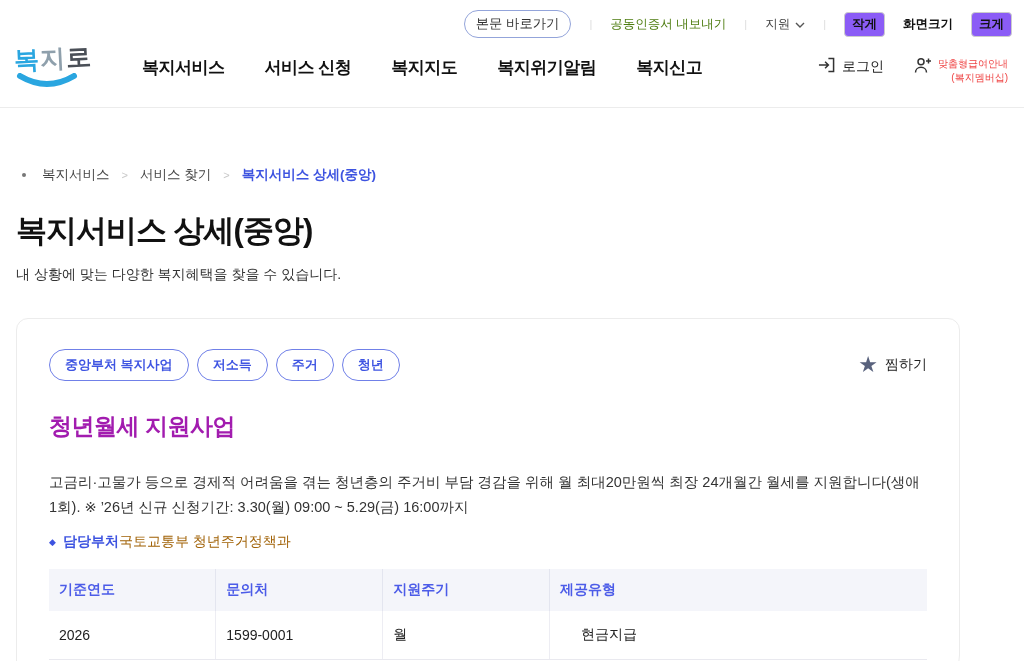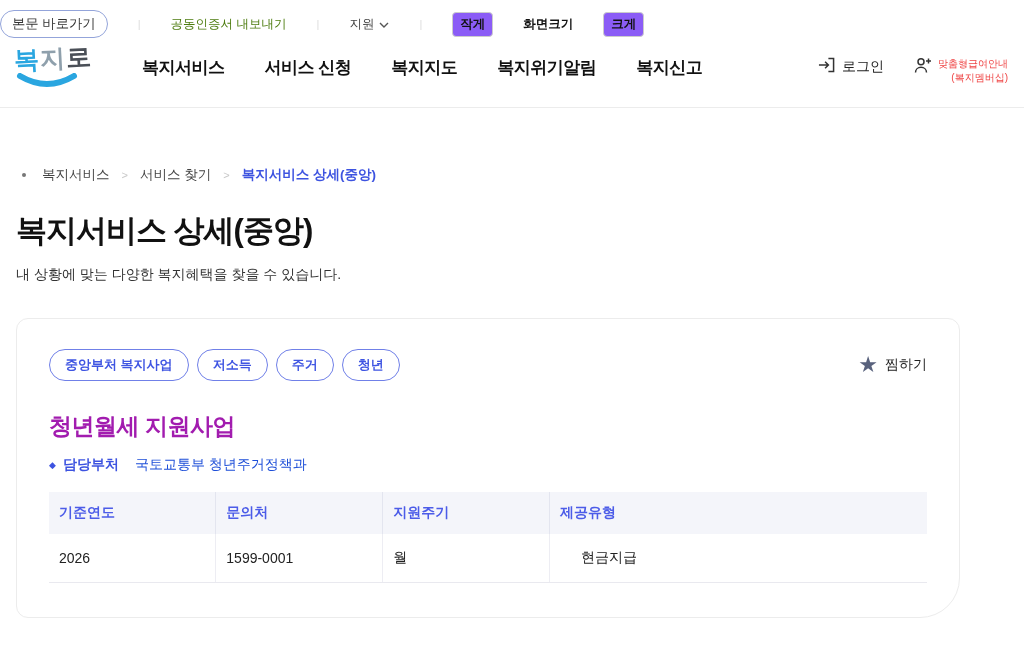--- a/index.html
+++ b/index.html
@@ -4,22 +4,22 @@
 <style>
   * { box-sizing: border-box; margin: 0; padding: 0; }
   html,body { width: 1024px; height: 661px; }
   body {
     font-family: "Liberation Sans", "DejaVu Sans", sans-serif;
     background: #fff; color: #111; overflow: hidden;
   }
 
   
   .utility-bar {
-    display: flex; justify-content: flex-start; align-items: center;
-    gap: 30px; padding: 10px 12px 2px 0; font-size: 12.5px; color: #444;
+    display: flex; justify-content: flex-end; align-items: center;
+    gap: 18px; padding: 10px 12px 2px 0; font-size: 12.5px; color: #444;
   }
   .skip-link {
     border: 1px solid #93a4da; border-radius: 15px; padding: 4px 11px;
     color: #333; background: #fff; cursor: pointer;
   }
   .u-sep { color: #ddd; font-size: 11px; }
   .u-link { color: #4d7c0f; cursor: pointer; }
   .u-drop { display: inline-flex; align-items: center; gap: 5px; cursor: pointer; color: #444; }
   .size-btn {
     border: 1px solid #ccc; border-radius: 4px; padding: 3px 7px;
@@ -76,21 +76,21 @@
   .favorite { display: inline-flex; align-items: center; gap: 7px; cursor: pointer; }
   .star { font-size: 22px; color: #59627d; line-height: 1; }
   .favorite-label { font-size: 14px; color: #222; }
 
   .card-title { margin-top: 30px; font-size: 23px; font-weight: 800; letter-spacing: -0.5px; color: #a21caf; }
   .card-desc { margin-top: 28px; font-size: 14.5px; color: #333; line-height: 1.7; }
 
   .dept-row { margin-top: 14px; display: flex; align-items: center; font-size: 14px; }
   .diamond { color: #3d53e0; font-size: 9px; margin-right: 7px; }
   .dept-label { color: #3d53e0; font-weight: 600; }
-  .dept-value { color: #1d4ed8; margin-left: 16px; }
+  .dept-value { color: #a16207; }
 
   table.info { width: 100%; border-collapse: collapse; margin-top: 18px; }
   .info th {
     background: #f4f5fa; color: #4c5ce8; font-weight: 600; font-size: 14px;
     padding: 12px 10px; text-align: left;
   }
   .info td {
     font-size: 14px; color: #222; padding: 15px 10px; 
     border-bottom: 1px solid #e9e9ef;
   }
@@ -185,20 +185,21 @@
         <span class="tag">청년</span>
       </div>
       <span class="favorite">
         <span class="star">★</span>
         <span class="favorite-label">찜하기</span>
       </span>
     </div>
 
     <h2 class="card-title">청년월세 지원사업</h2>
 
+    <p class="card-desc">고금리·고물가 등으로 경제적 어려움을 겪는 청년층의 주거비 부담 경감을 위해 월 최대20만원씩 최장 24개월간 월세를 지원합니다(생애1회). ※ ’26년 신규 신청기간: 3.30(월) 09:00 ~ 5.29(금) 16:00까지</p>
 
     <div class="dept-row">
       <span class="diamond">◆</span>
       <span class="dept-label">담당부처</span>
       <span class="dept-value">국토교통부 청년주거정책과</span>
     </div>
 
     <table class="info">
       <colgroup>
         <col style="width:19%">

